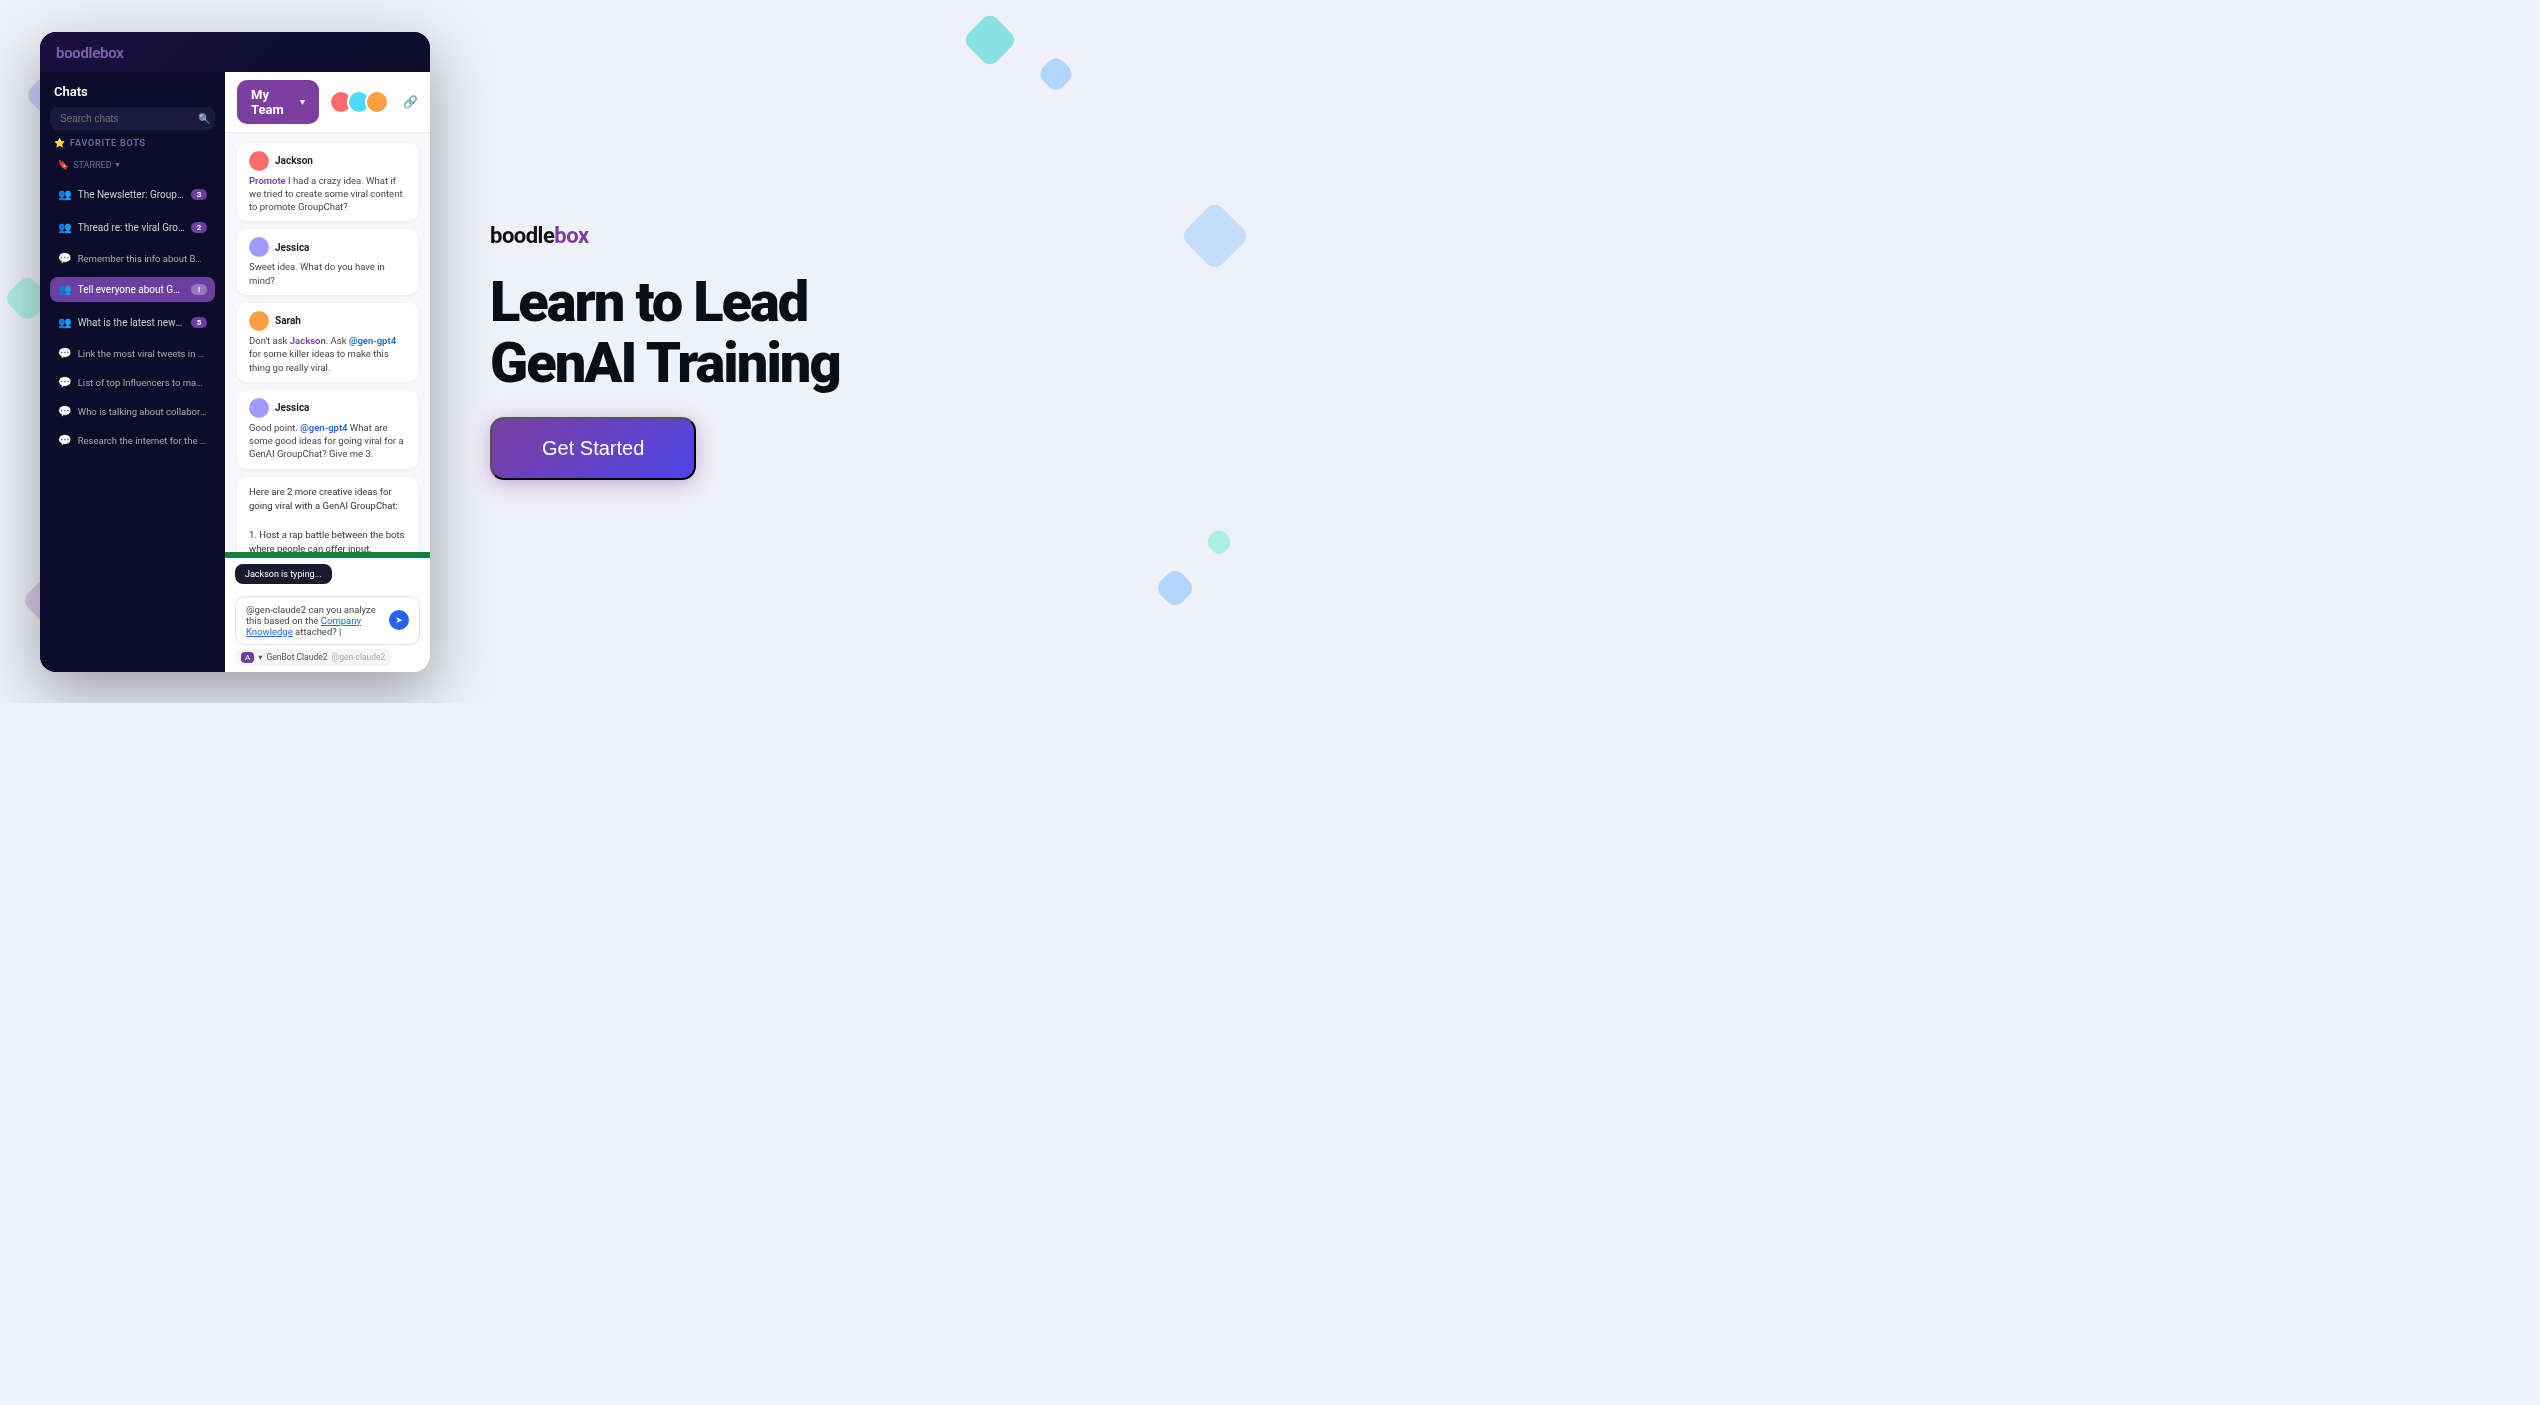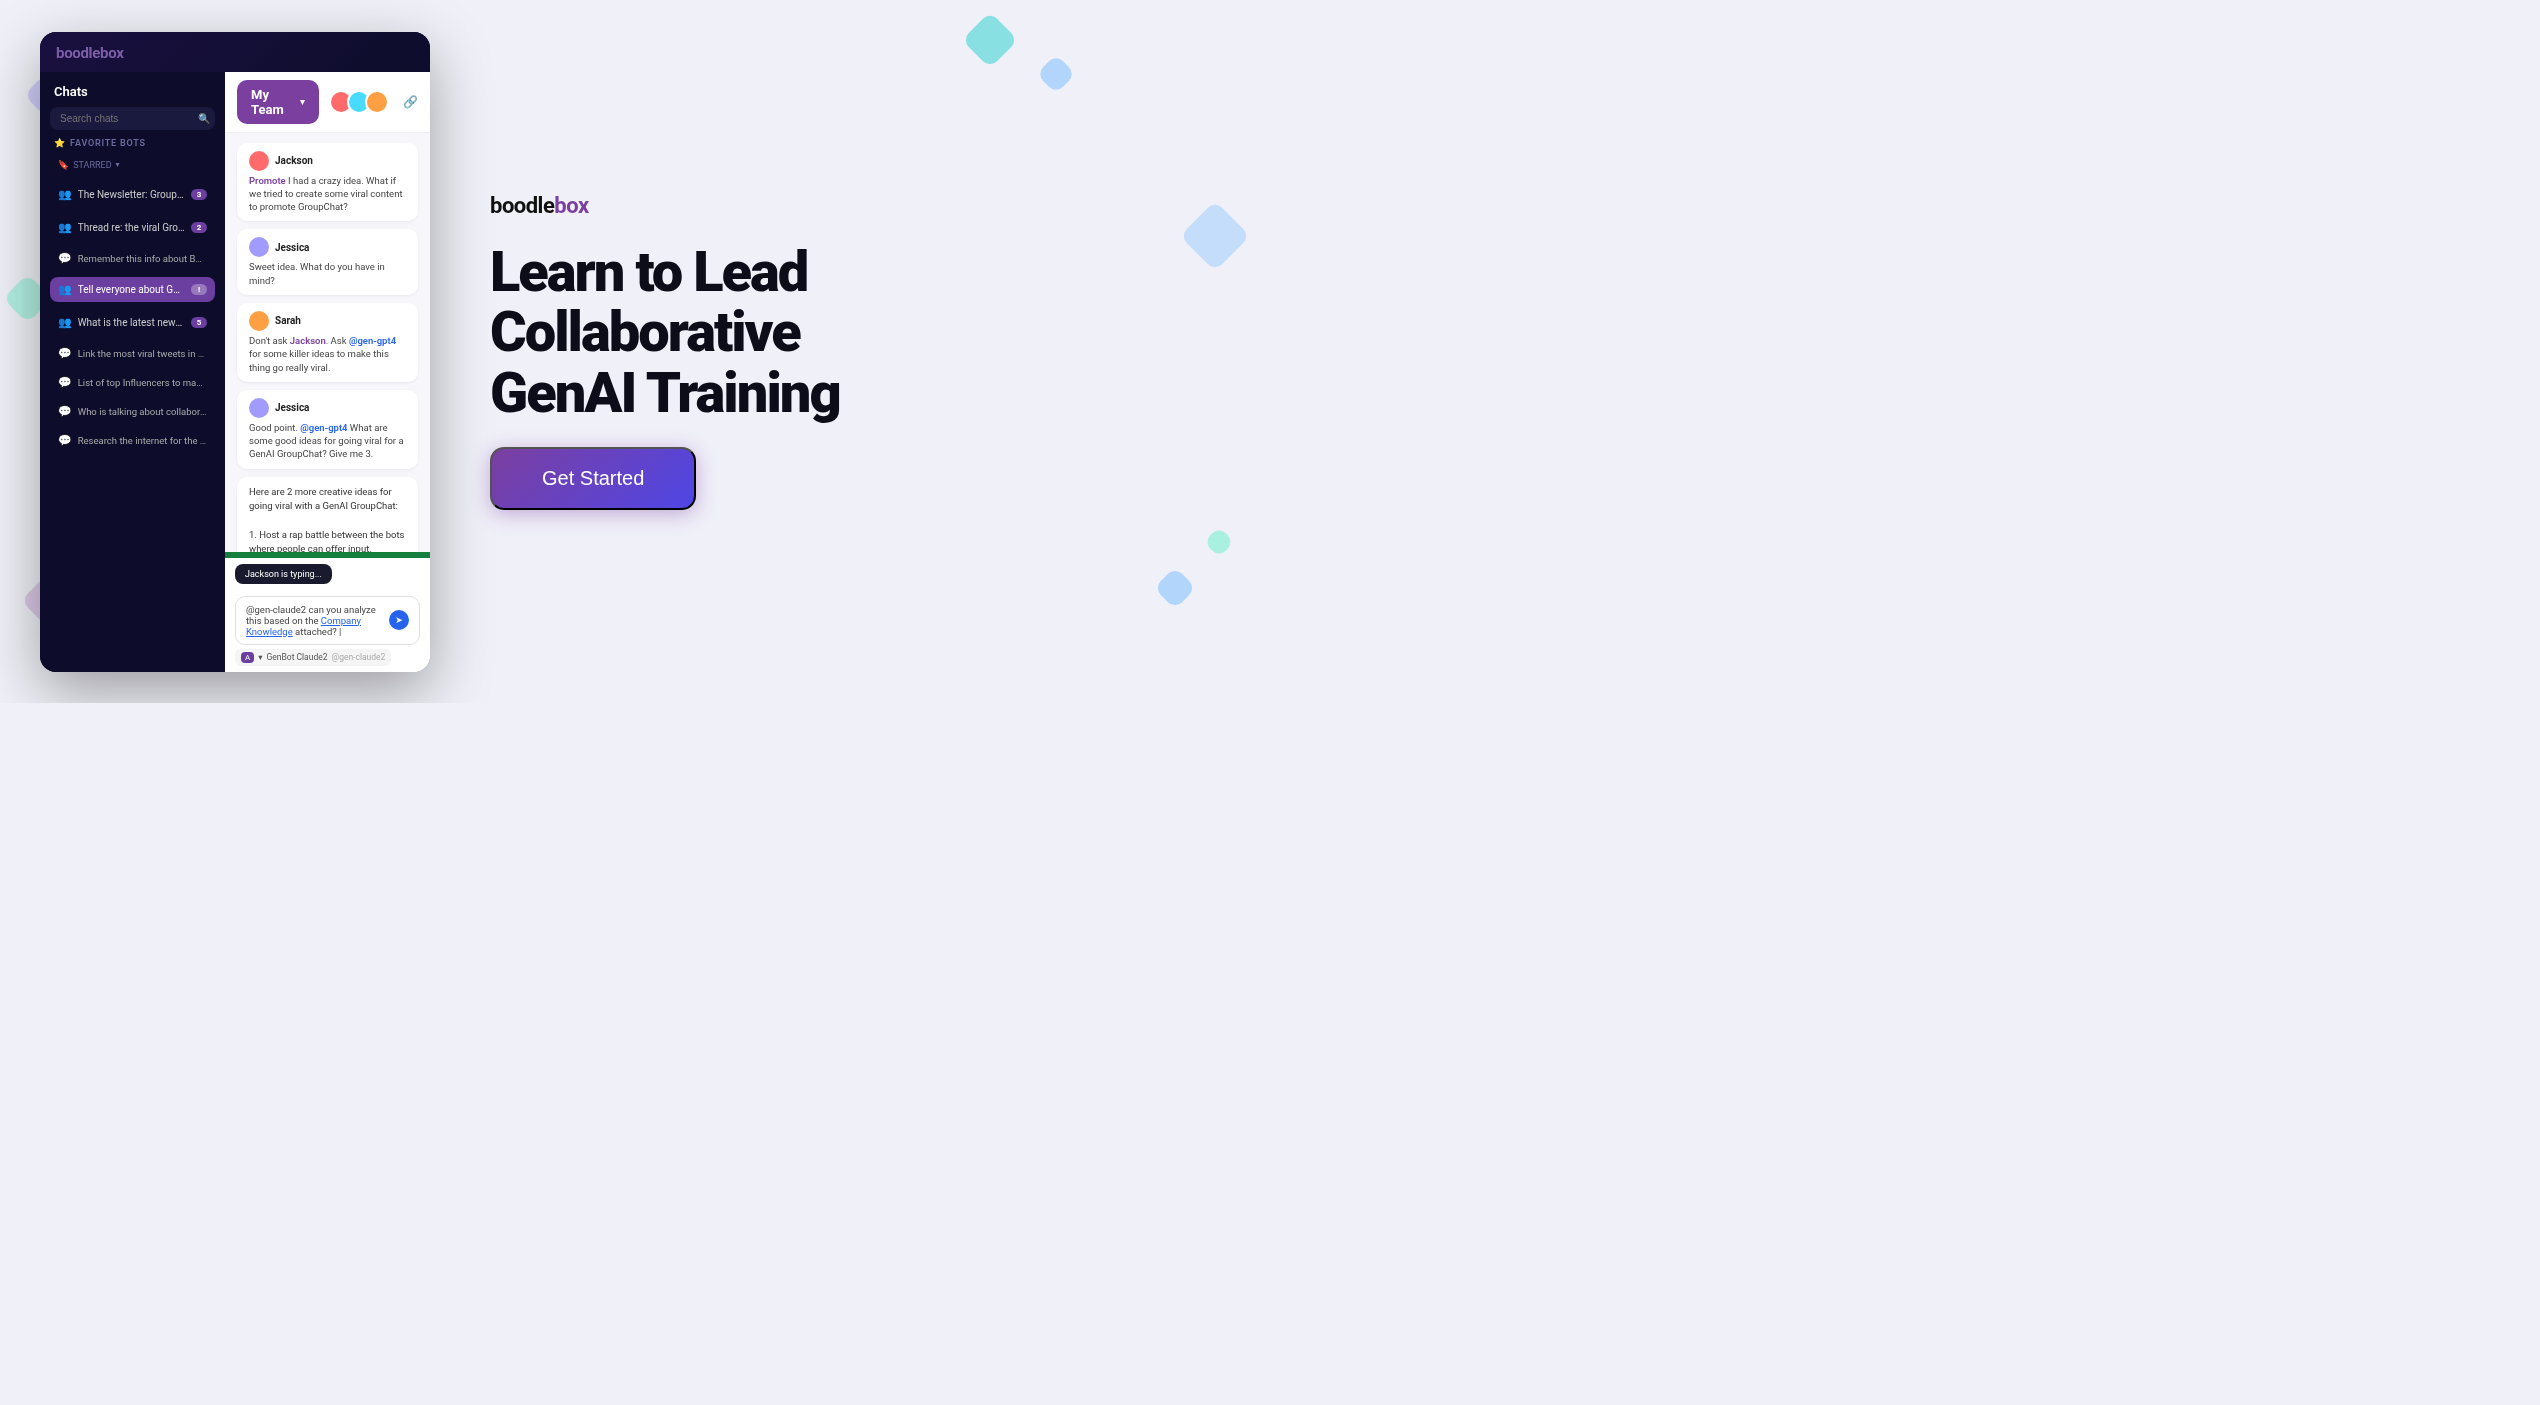--- a/index.html
+++ b/index.html
@@ -647,20 +647,19 @@
   </div>
 
   <div class="right-content">
 
     <div class="brand-logo">
       <span>boodle</span><span class="box-text">box</span>
     </div>
 
     <div class="headline">
       <div>Learn to Lead</div>
-      <div>Collaborative</div>
       <div>GenAI Training</div>
     </div>
 
     <button class="cta-button">Get Started</button>
 
   </div>
 </div>
 
 </body></html>

